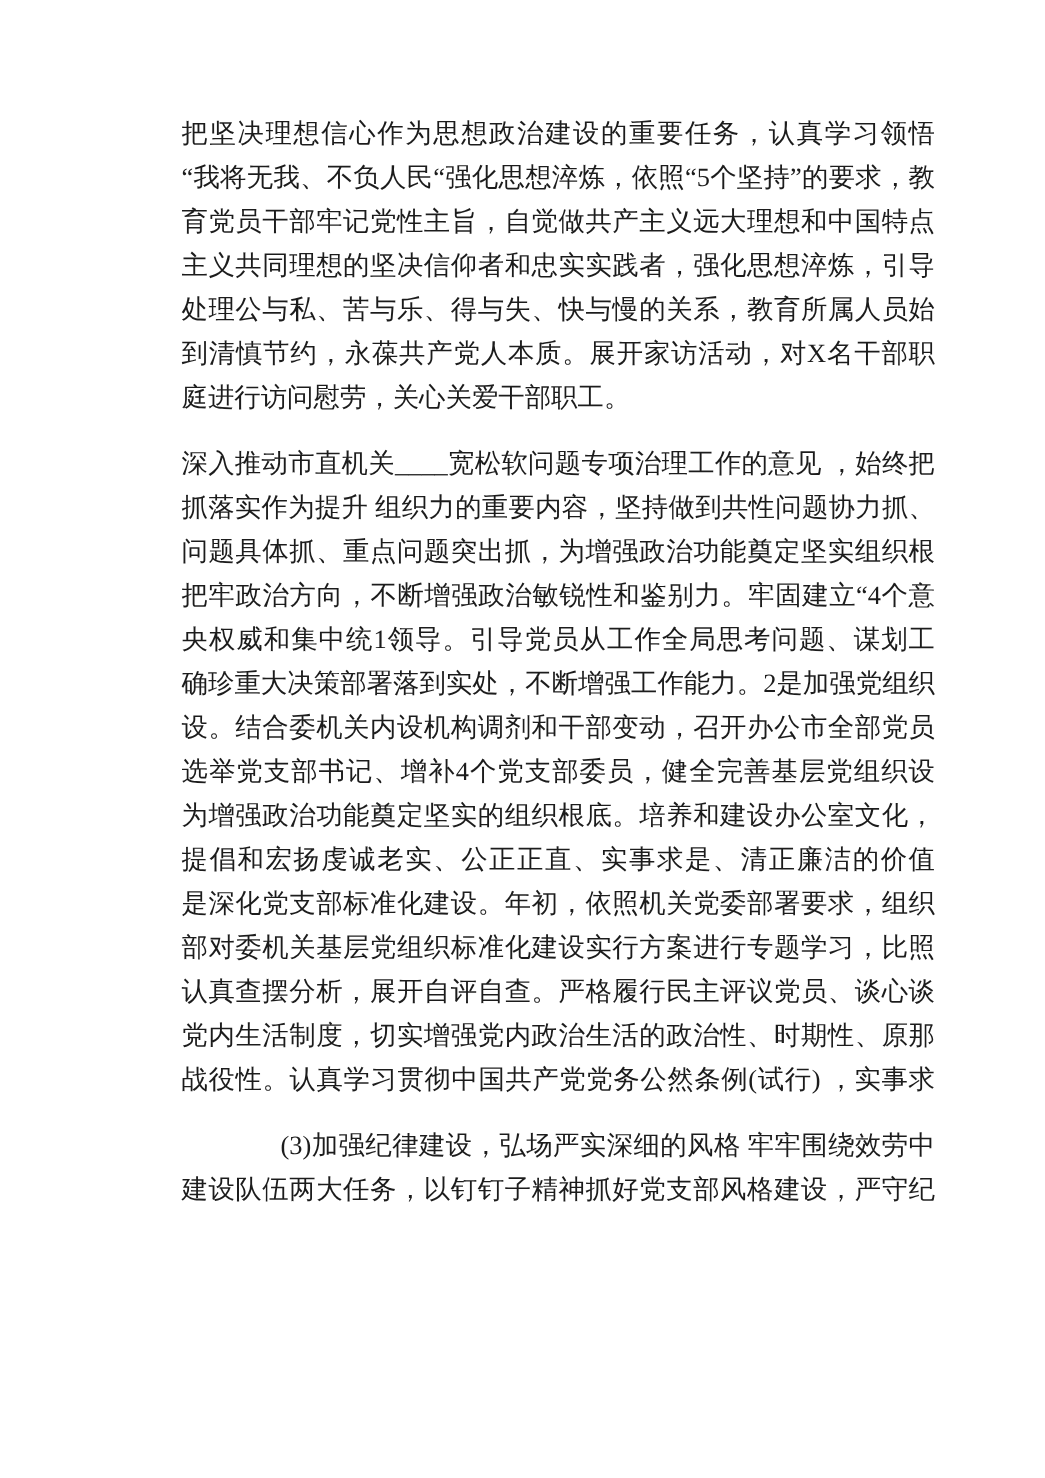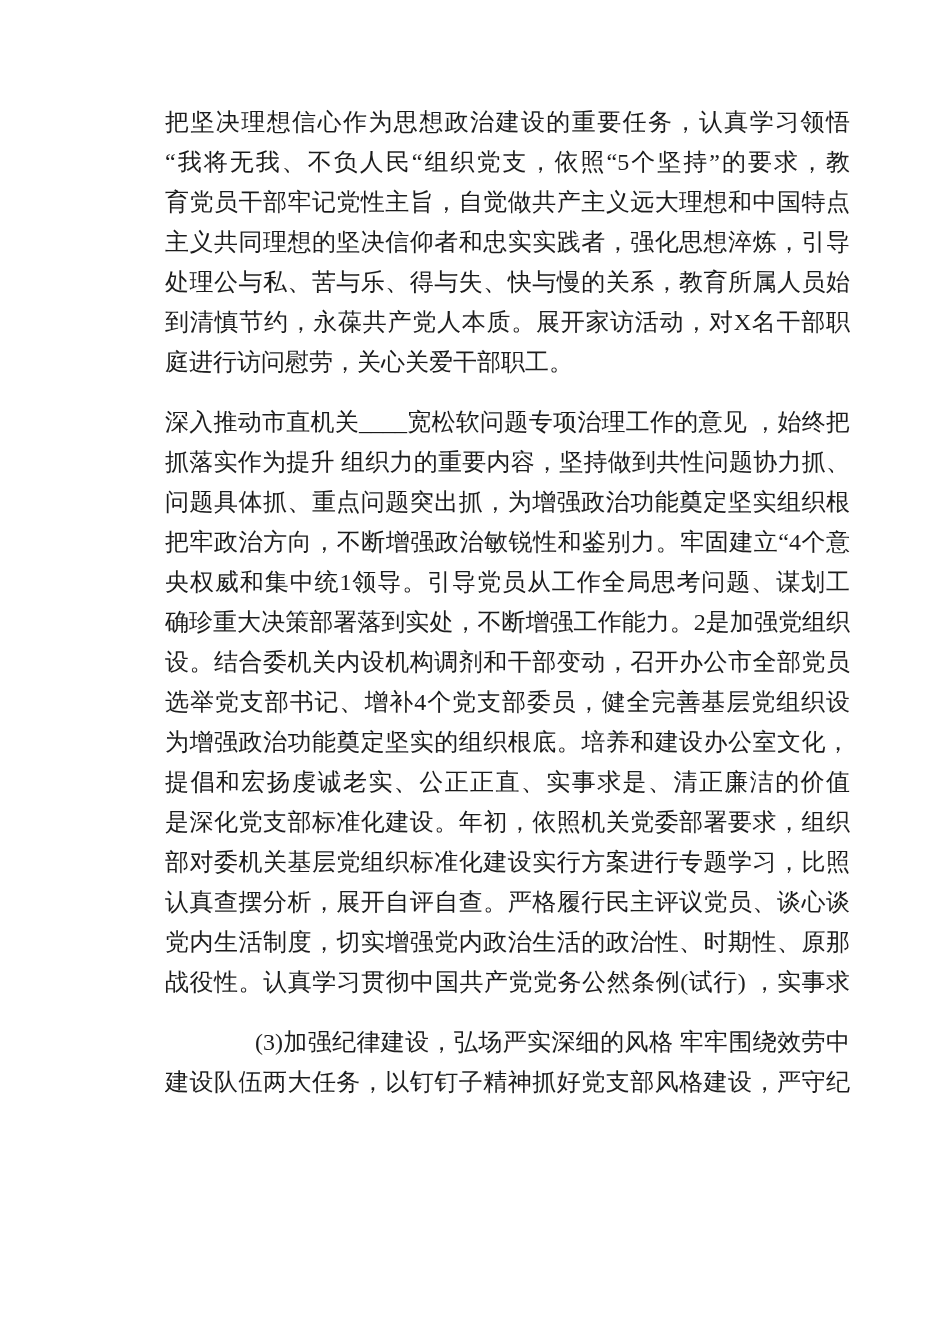--- a/index.html
+++ b/index.html
@@ -48,21 +48,21 @@
     text-indent: 90px;
   }
 </style>
 </head>
 <body>
 
 <div class="page">
   <div class="text-block">
       <div class="paragraph">
         <div class="line">把坚决理想信心作为思想政治建设的重要任务，认真学习领悟____</div>
-        <div class="line">“我将无我、不负人民“组织党支，依照“5个坚持”的要求，教</div>
+        <div class="line">“我将无我、不负人民“强化思想淬炼，依照“5个坚持”的要求，教</div>
         <div class="line">育党员干部牢记党性主旨，自觉做共产主义远大理想和中国特点社会</div>
         <div class="line">主义共同理想的坚决信仰者和忠实实践者，强化思想淬炼，引导正确</div>
         <div class="line">处理公与私、苦与乐、得与失、快与慢的关系，教育所属人员始终做</div>
         <div class="line">到清慎节约，永葆共产党人本质。展开家访活动，对X名干部职工家</div>
         <div class="line last">庭进行访问慰劳，关心关爱干部职工。</div>
       </div>
       <div class="paragraph">
         <div class="line">深入推动市直机关____宽松软问题专项治理工作的意见 ，始终把从严</div>
         <div class="line">抓落实作为提升 组织力的重要内容，坚持做到共性问题协力抓、个别</div>
         <div class="line">问题具体抓、重点问题突出抓，为增强政治功能奠定坚实组织根底。1</div>

